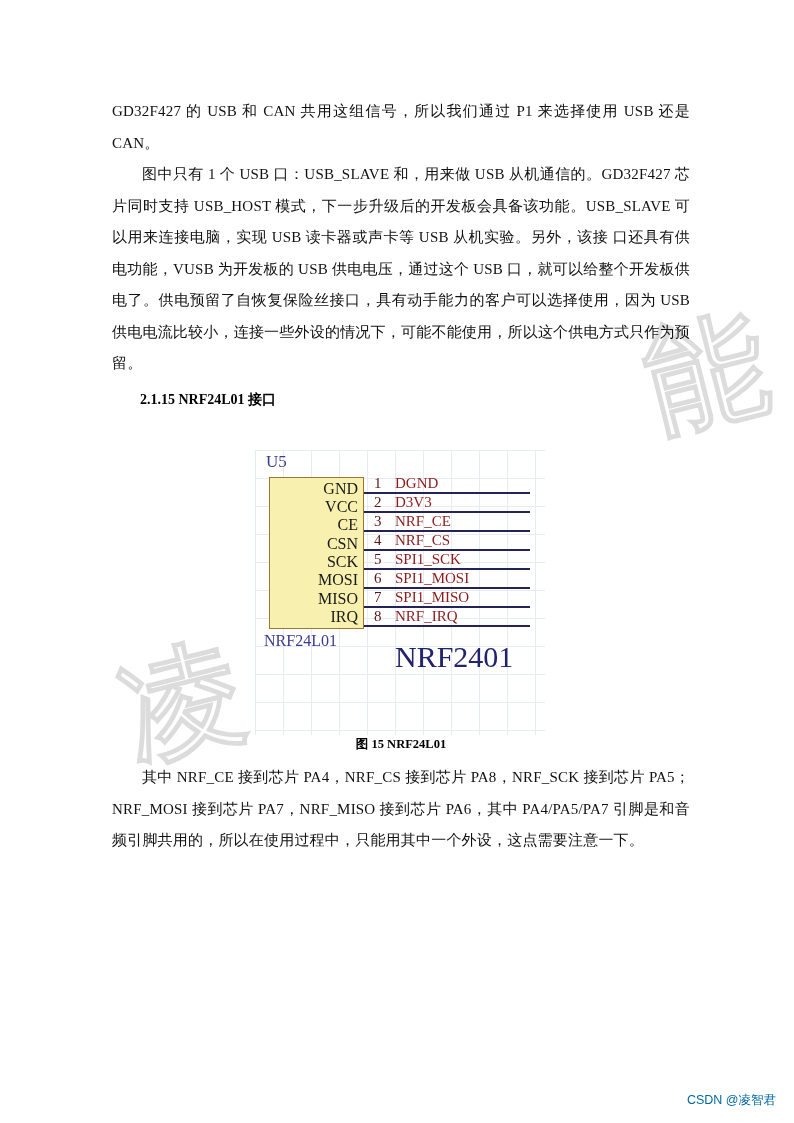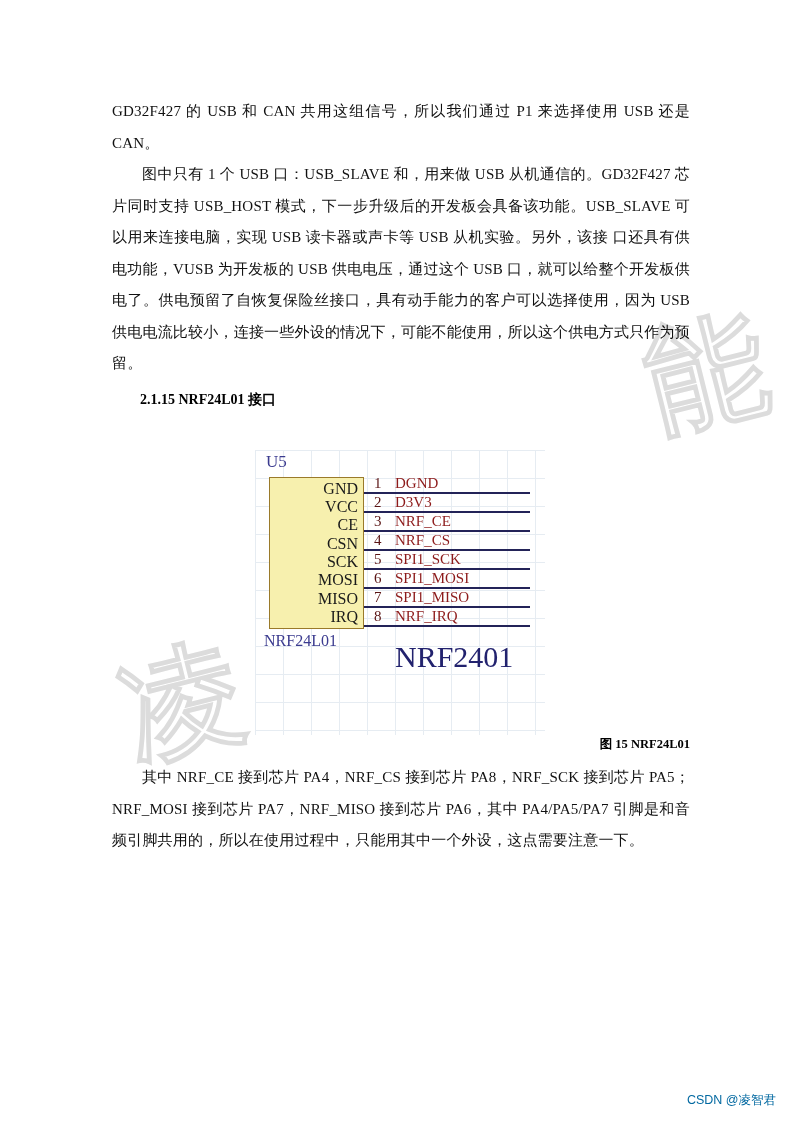--- a/index.html
+++ b/index.html
@@ -198,21 +198,21 @@
     height: 2px;
     background: #232358;
   }
 
   
   .caption {
     position: absolute;
     left: 112px;
     top: 736px;
     width: 578px;
-    text-align: right;
+    text-align: center;
     font-size: 12.5px;
     font-weight: bold;
     color: #000;
     z-index: 2;
   }
 
   
   .content2 {
     position: absolute;
     left: 112px;

